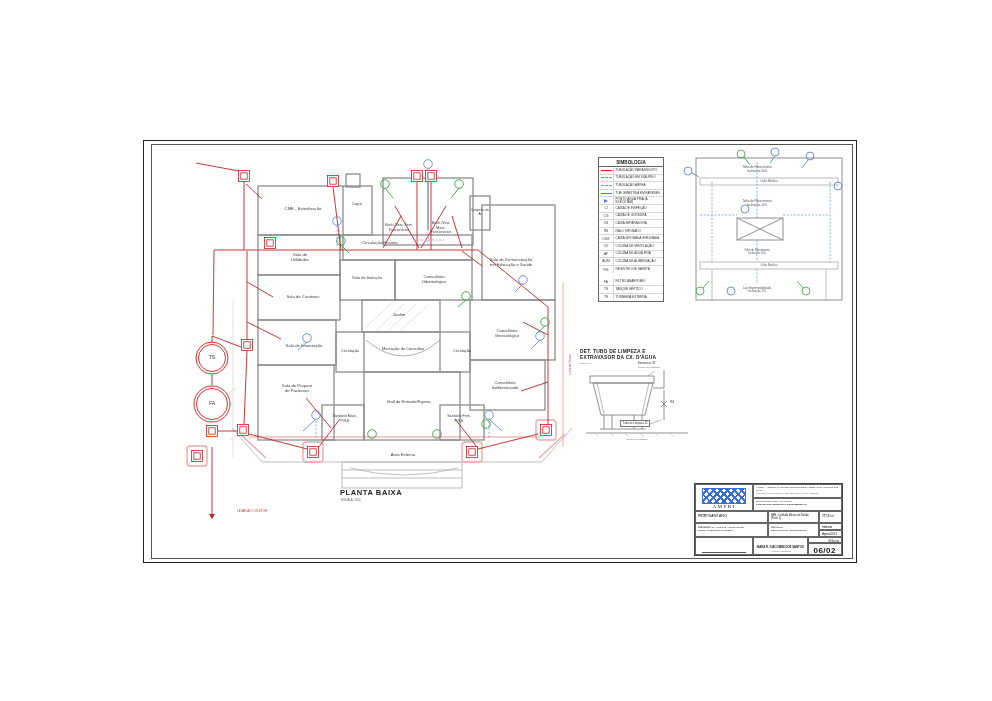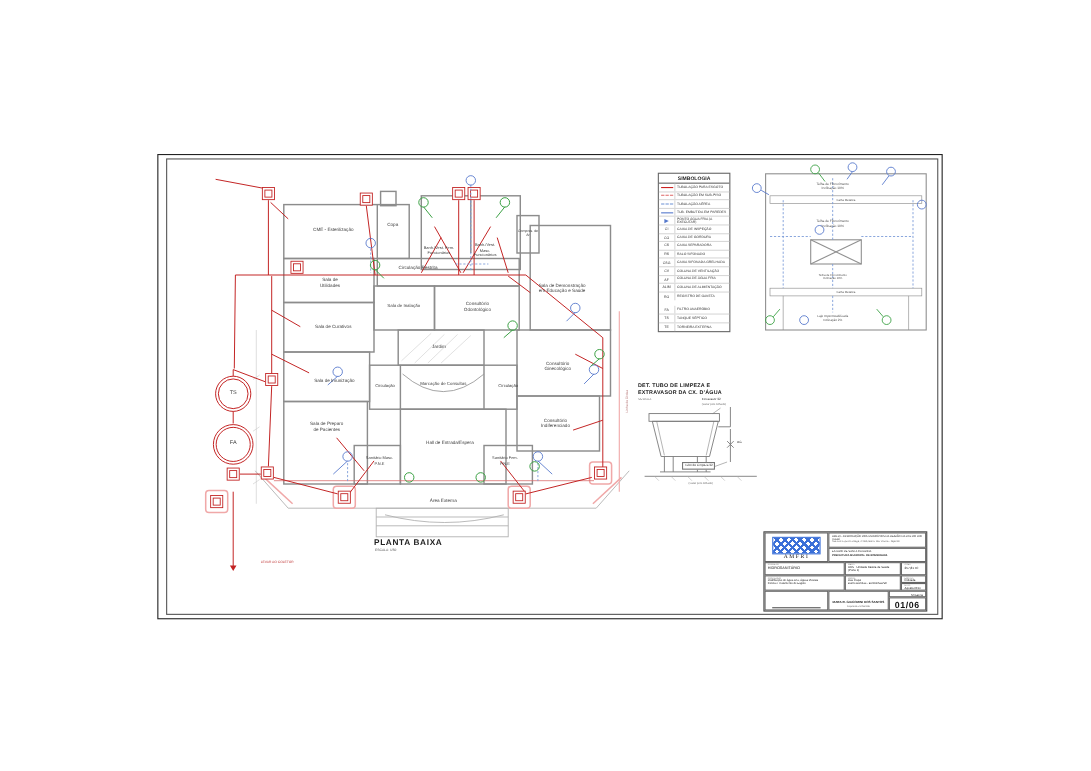--- a/index.html
+++ b/index.html
@@ -525,17 +525,17 @@
 
       </div>
       <div class="cell" style="width:55px;text-align:center;padding-top:7px">
         <span style="font-size:2.8px;font-weight:bold;display:block">MARA R. GIACOMINI DOS SANTOS</span>
         <span style="font-size:2.2px;color:#666">Arquiteta e Urbanista</span>
       </div>
       <div style="width:35px;display:flex;flex-direction:column">
         <div class="cell" style="height:6px;text-align:right">
           <span style="font-size:2.6px">M.Garcia</span>
         </div>
-        <div class="cell folha-big" style="flex:1;padding-top:2px">01/06</div>
+        <div class="cell folha-big" style="flex:1;padding-top:2px">06/02</div>
       </div>
     </div>
   </div>
 </div>
 
 </body></html>

